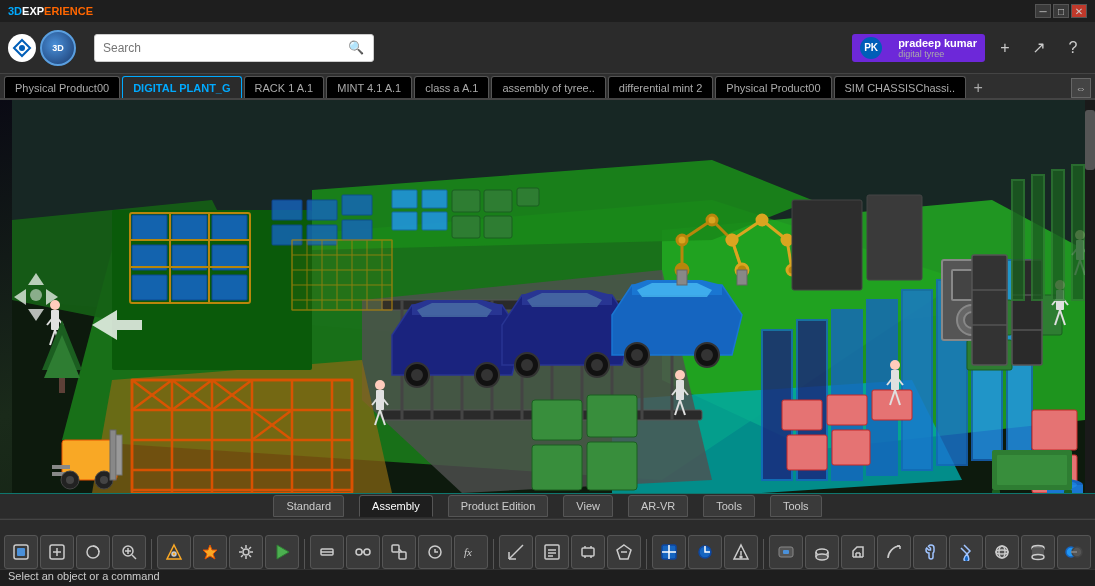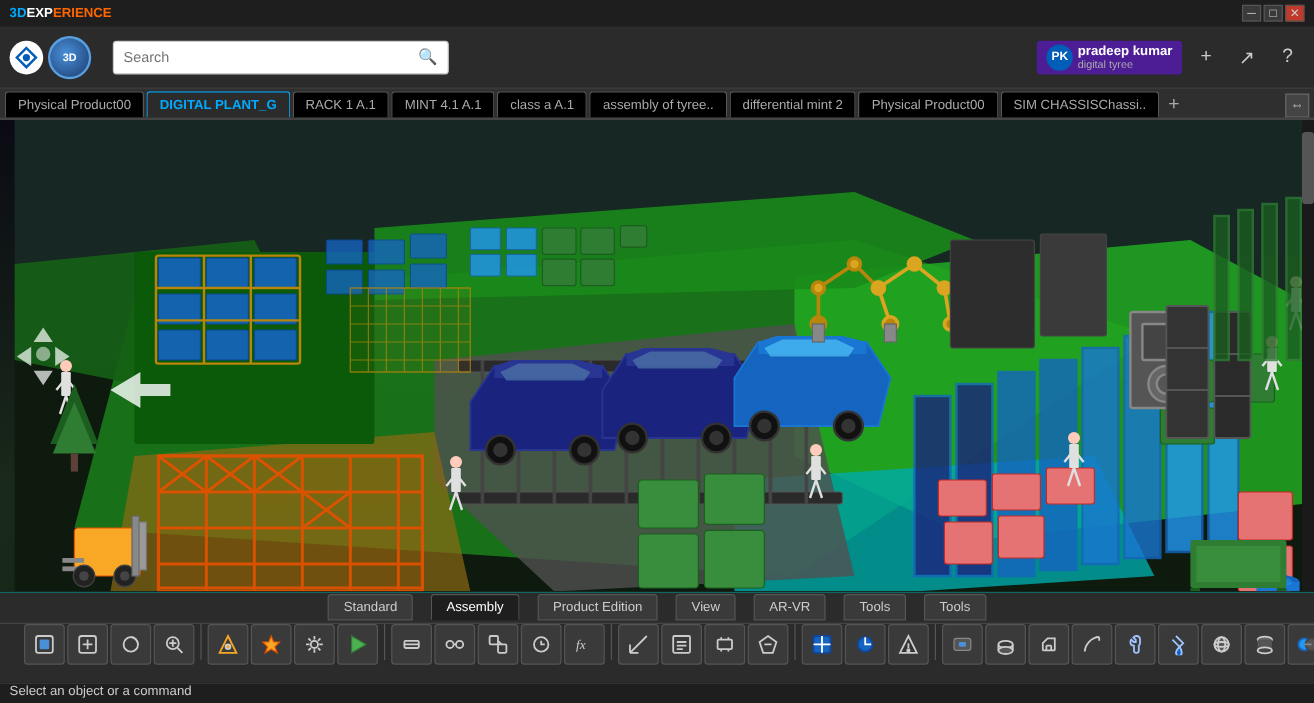--- a/index.html
+++ b/index.html
@@ -86,23 +86,23 @@
       width: 28px; height: 28px;
       background: transparent;
       border: none;
       color: #ccc;
       font-size: 16px;
       cursor: pointer;
       display: flex; align-items: center; justify-content: center;
       border-radius: 3px;
     }
     #user-area {
-      display: flex; gap: 4px;
+      display: flex; gap: 16px;
       color: #ccc; font-size: 11px;
-      background: #4c1d95;
+      background: #6d28d9;
       padding: 3px 8px;
       border-radius: 3px;
       cursor: pointer;
     }
     #user-avatar {
       width: 22px; height: 22px;
       background: #005EB8;
       border-radius: 50%;
       display: flex; align-items: center; justify-content: center;
       font-size: 10px; color: #fff; font-weight: bold;
@@ -208,22 +208,22 @@
       background: #1e1e1e;
       color: #fff;
       border-bottom-color: #1e1e1e;
     }
 
     
     #bottom-toolbar {
       height: 50px;
       background: #2b2b2b;
       display: flex;
-      align-items: flex-start;
-      padding: 0 20px;
+      align-items: flex-end;
+      padding: 0 4px;
       gap: 2px;
       border-top: 1px solid #444;
       overflow: hidden;
     }
     .cmd-btn {
       width: 34px; height: 34px;
       background: #3a3a3a;
       border: 1px solid #555;
       border-radius: 3px;
       display: flex; align-items: center; justify-content: center;

